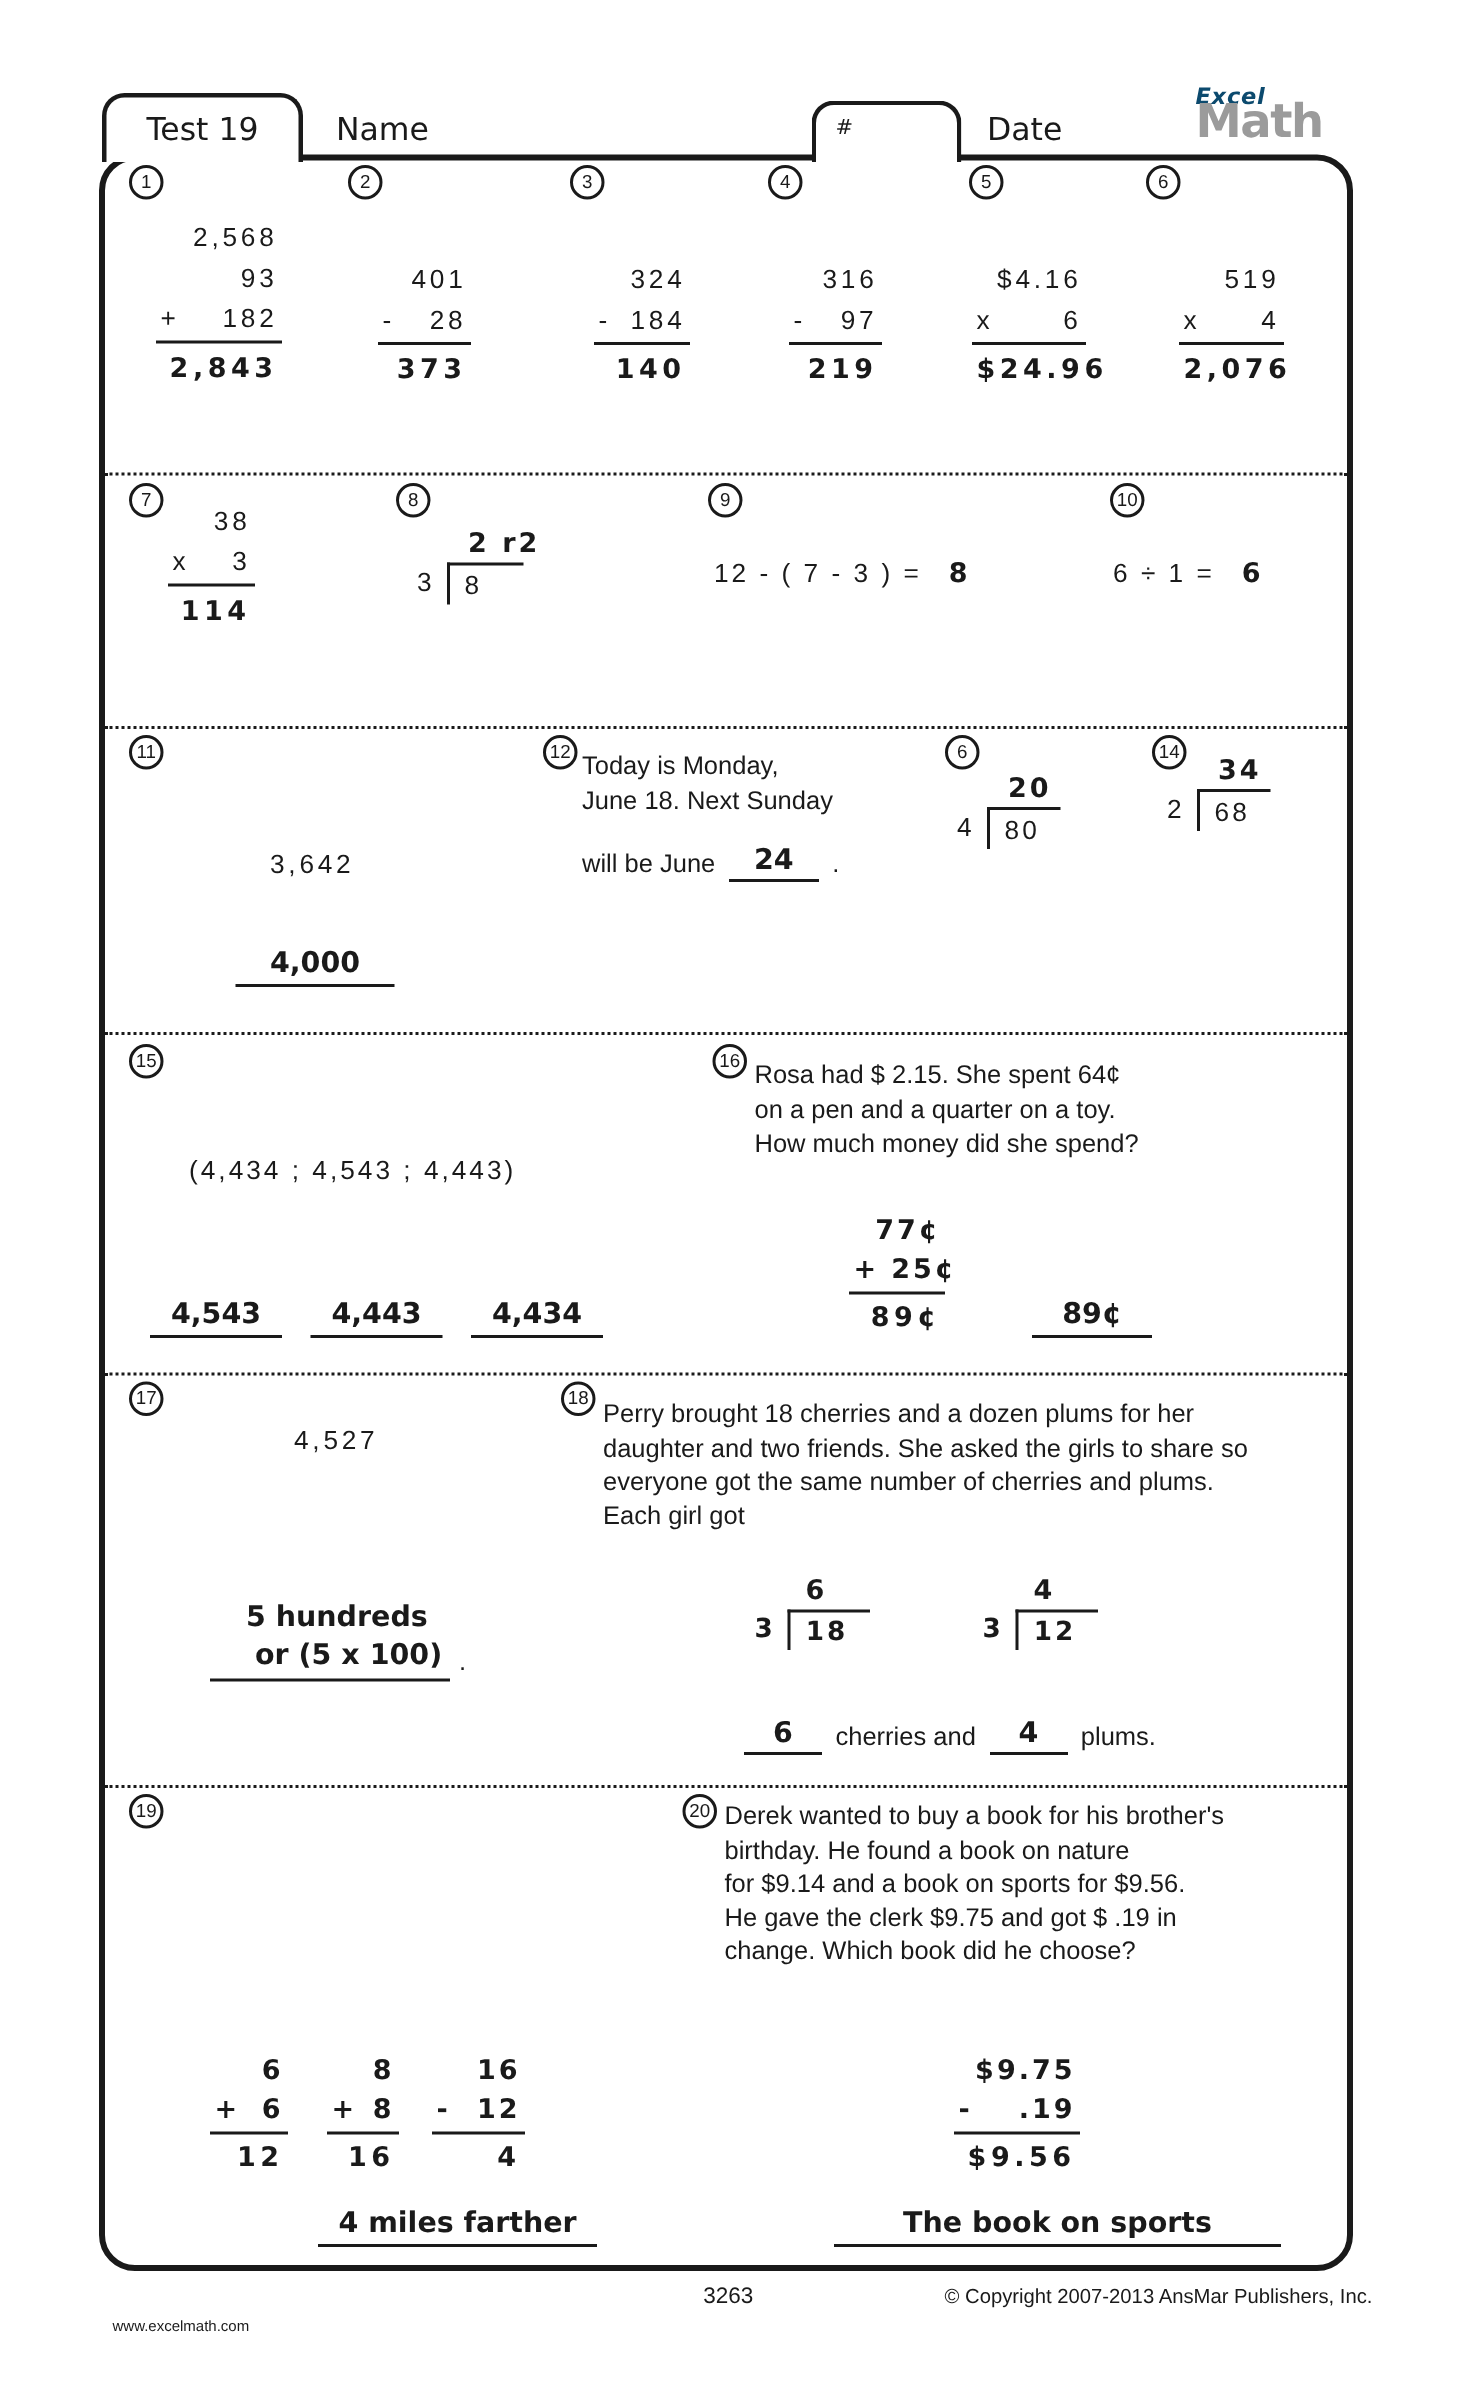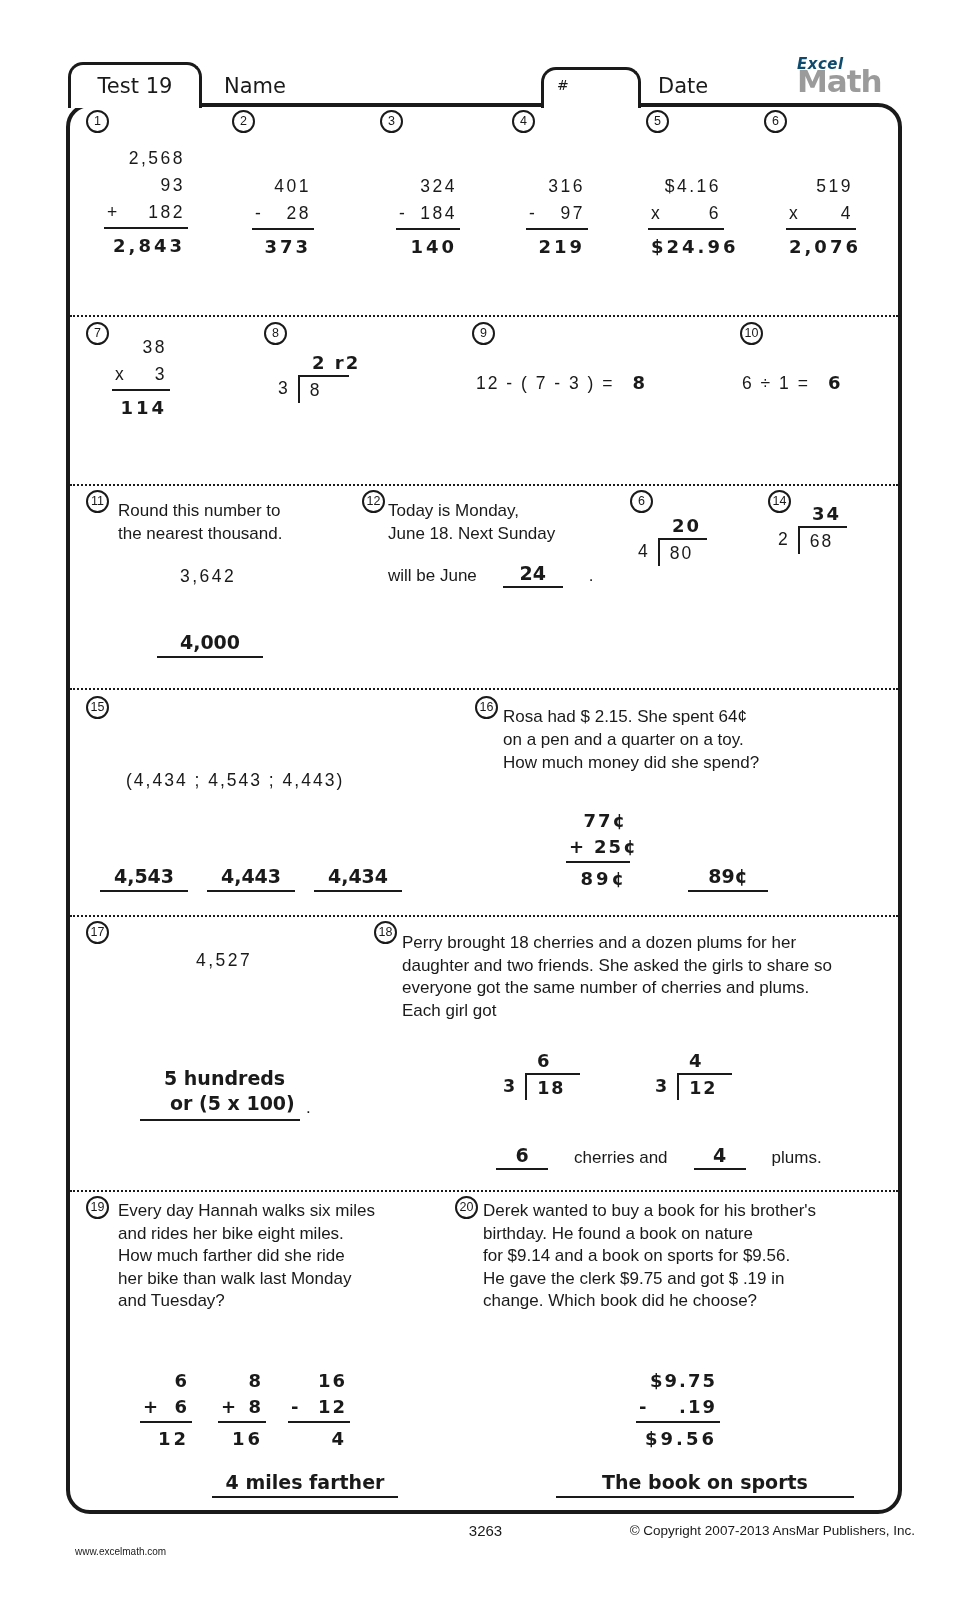--- a/index.html
+++ b/index.html
@@ -56,21 +56,21 @@
   .dnd{border-top:2.5px solid #1a1a1a;border-left:2.5px solid #1a1a1a;padding:3px 14px 2px 10px;}
   .hand-div{font-family:"DejaVu Sans",sans-serif;font-weight:bold;}
 
   
   .expr{position:absolute;font-size:17.5px;letter-spacing:2px;z-index:2;}
   .expr-ans{margin-left:18px;font-size:18px;}
 
   
   .blank{position:absolute;border-bottom:2.5px solid #1a1a1a;text-align:center;
          font-size:19px;padding-bottom:3px;z-index:2;}
-  .inline-row{position:absolute;display:flex;align-items:flex-end;gap:26px;font-size:17px;z-index:2;}
+  .inline-row{position:absolute;display:flex;align-items:flex-end;gap:9px;font-size:17px;z-index:2;}
   .inline-blank{border-bottom:2.5px solid #1a1a1a;min-width:50px;text-align:center;
                 font-size:19px;line-height:1.05;padding:0 5px 2px;}
   .mid{padding-bottom:2px;}
 
   .p17ans{position:absolute;font-size:19px;line-height:25px;border-bottom:2.5px solid #1a1a1a;
           padding-bottom:3px;z-index:2;}
   .p17l1{padding-left:24px;}
   .p17l2{padding-left:30px;}
 
   
@@ -201,24 +201,20 @@
   </div>
   <div class="expr" style="left:742px;top:372px">
     <span>6 ÷ 1 =</span><span class="expr-ans hand">6</span>
   </div>
 
   <div class="circle" style="left:86px;top:490px"><span>11</span></div>
   <div class="circle" style="left:362px;top:490px"><span>12</span></div>
   <div class="circle" style="left:630px;top:490px"><span>6</span></div>
   <div class="circle" style="left:768px;top:490px"><span>14</span></div>
 
-  <div class="ptext" style="left:118px;top:499px">
-    <div>Round this number to</div>
-    <div>the nearest thousand.</div>
-  </div>
   <div class="given" style="left:180px;top:566px">3,642</div>
   <div class="blank hand" style="left:157px;top:631px;width:106px">4,000</div>
 
   <div class="ptext" style="left:388px;top:499px">
     <div>Today is Monday,</div>
     <div>June 18. Next Sunday</div>
   </div>
   <div class="inline-row" style="left:388px;top:564px">
     <span class="mid">will be June</span>
     <span class="inline-blank hand">24</span>
@@ -298,27 +294,20 @@
   <div class="inline-row" style="left:496px;top:1146px">
     <span class="inline-blank hand" style="min-width:42px">6</span>
     <span class="mid">cherries and</span>
     <span class="inline-blank hand" style="min-width:42px">4</span>
     <span class="mid">plums.</span>
   </div>
 
   <div class="circle" style="left:86px;top:1196px"><span>19</span></div>
   <div class="circle" style="left:455px;top:1196px"><span>20</span></div>
 
-  <div class="ptext" style="left:118px;top:1200px;line-height:22.5px">
-    <div>Every day Hannah walks six miles</div>
-    <div>and rides her bike eight miles.</div>
-    <div>How much farther did she ride</div>
-    <div>her bike than walk last Monday</div>
-    <div>and Tuesday?</div>
-  </div>
   <div class="colwork hand-cw" style="left:140px;top:1368px;width:52px">
     <div class="cw-row">
         <span class="val">6</span>
       </div>
     <div class="cw-row cw-last">
         <span class="op">+</span>
         <span class="val">6</span>
       </div>
     <div class="cw-sum">12</div>
   </div>

